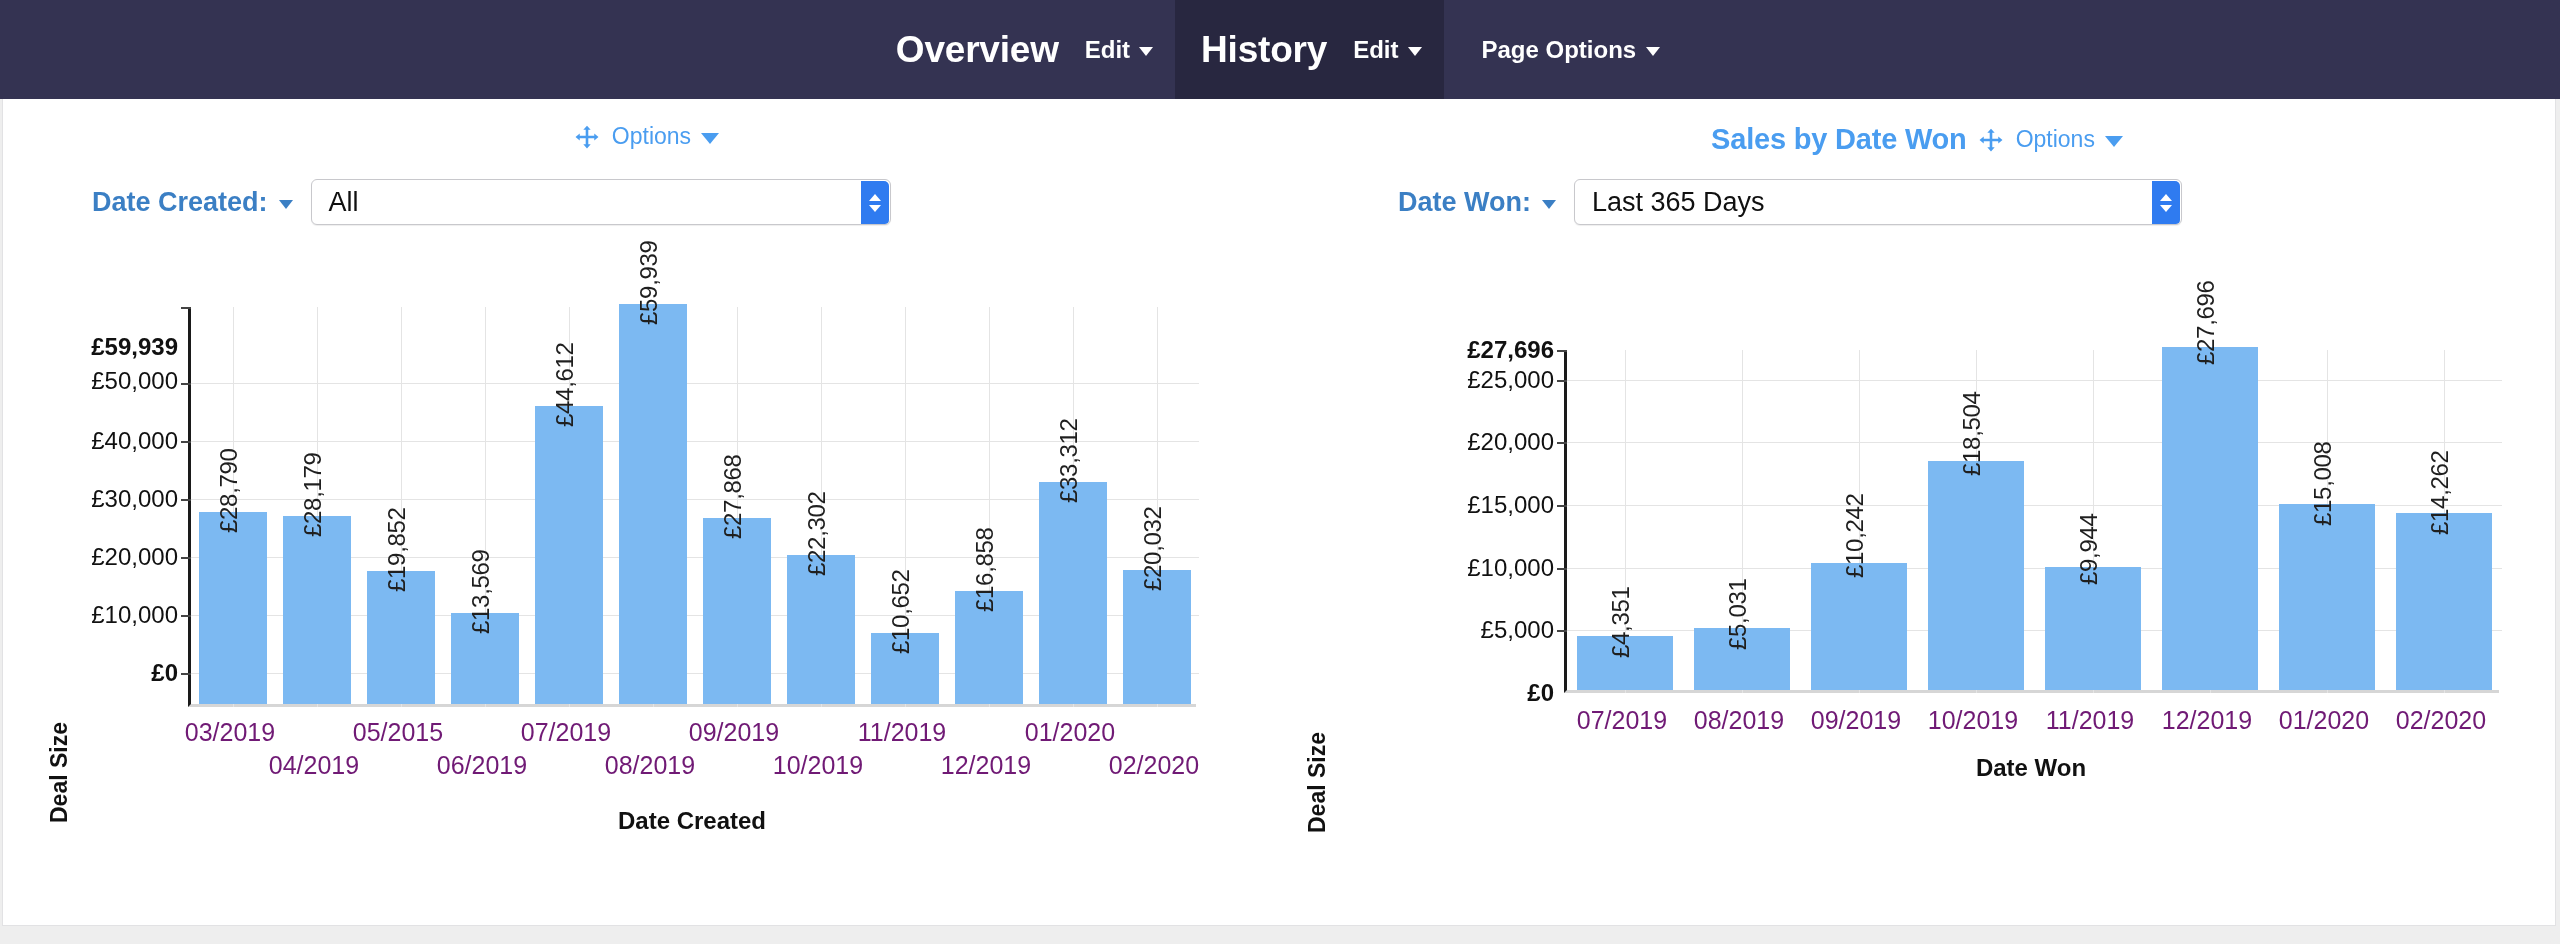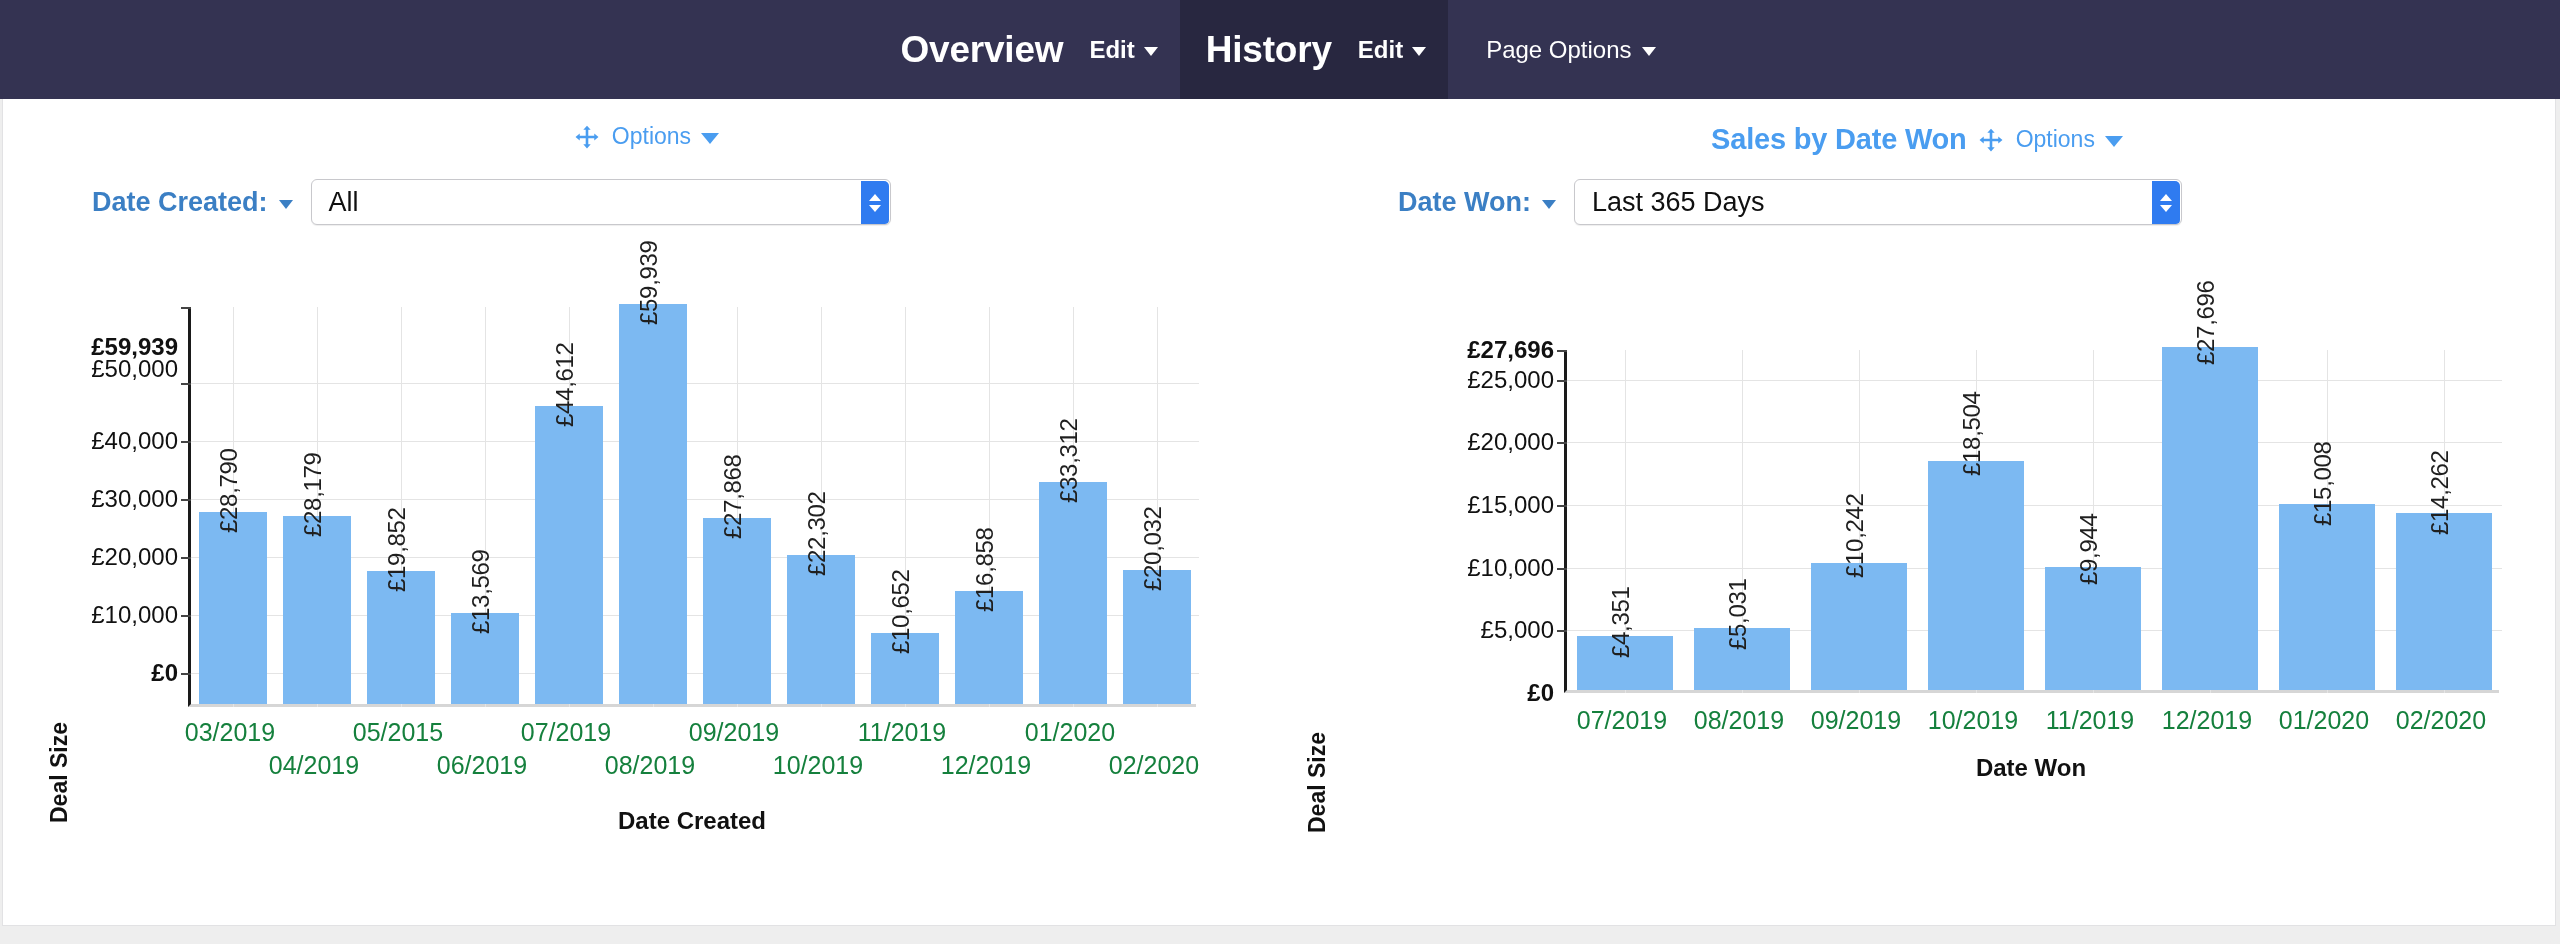--- a/index.html
+++ b/index.html
@@ -66,21 +66,21 @@
     border-left-width: 7px;
     border-right-width: 7px;
     border-top-width: 9px;
   }
   .nav-pageoptions {
     display: flex;
     align-items: center;
     padding: 0 30px 0 38px;
     color: #ffffff;
     font-size: 24px;
-    font-weight: 400;
+    font-weight: 700;
     gap: 10px;
     white-space: nowrap;
   }
 
   
   .panel {
     position: absolute;
     top: 99px;
     left: 2px;
     width: 2554px;
@@ -247,21 +247,21 @@
     transform-origin: left bottom;
     font-size: 24px;
     color: #1f1f1f;
     white-space: nowrap;
     letter-spacing: -0.3px;
   }
   .xtick {
     position: absolute;
     transform: translateX(-50%);
     font-size: 25px;
-    color: #15803d;
+    color: #701a75;
     white-space: nowrap;
   }
   .xaxis-title {
     position: absolute;
     transform: translateX(-50%);
     font-size: 24px;
     font-weight: 700;
     color: #111111;
     white-space: nowrap;
   }
@@ -325,21 +325,21 @@
             <i class="chev down"></i>
           </span>
         </div>
       </div>
 
       <div class="plot-wrap" style="left:0; top:150px; width:1280px; height:680px;">
 
         <div class="ylabel-rot" style="left:-24px; top:510px; width:160px; text-align:center;">Deal Size</div>
 
         <div class="ytick bold" style="top:98px;  right:1105px;">£59,939</div>
-        <div class="ytick" style="top:120px; right:1105px;text-align:center;">£50,000</div>
+        <div class="ytick" style="top:132px; right:1105px;text-align:center;">£50,000</div>
         <div class="ytick" style="top:192px; right:1105px;">£40,000</div>
         <div class="ytick" style="top:250px; right:1105px;">£30,000</div>
         <div class="ytick" style="top:308px; right:1105px;">£20,000</div>
         <div class="ytick" style="top:366px; right:1105px;">£10,000</div>
         <div class="ytick bold" style="top:424px; right:1105px;">£0</div>
 
         <div class="axes" style="left:185px; top:58px; width:1008px; height:400px;">
 
           <div class="gridline-h" style="top:76px;  width:1008px;"></div>
           <div class="gridline-h" style="top:134px; width:1008px;"></div>

